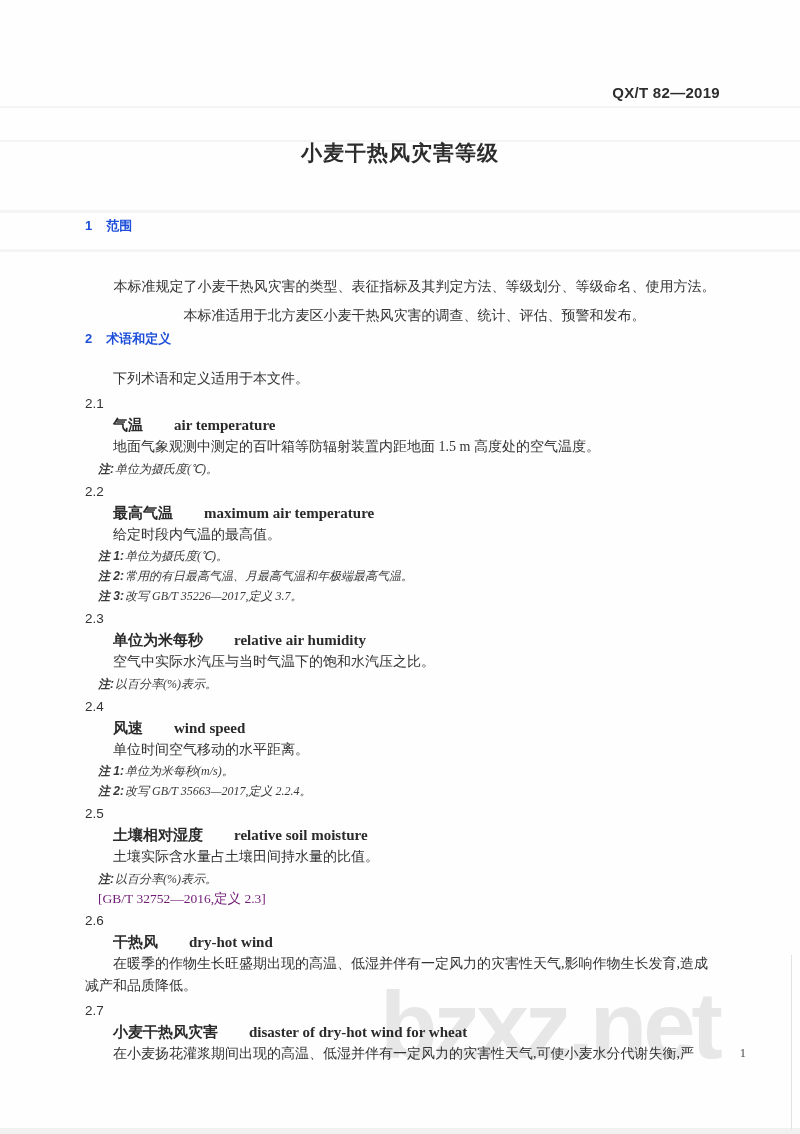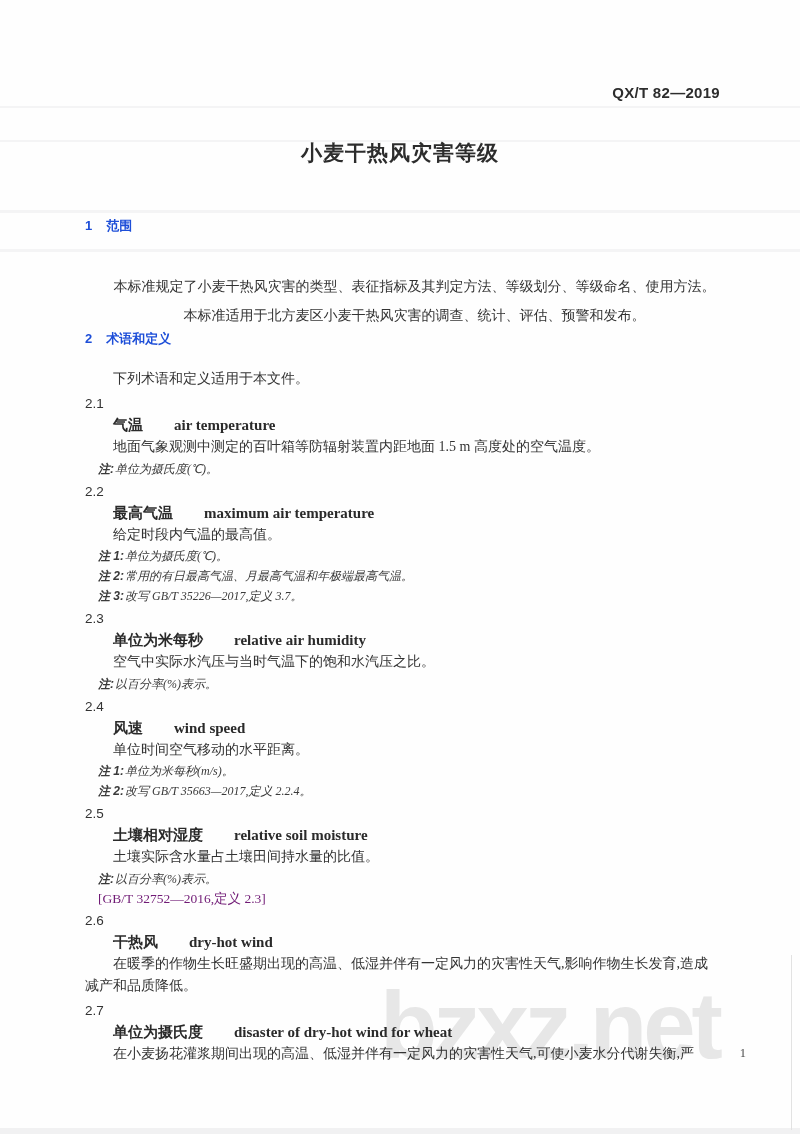--- a/index.html
+++ b/index.html
@@ -261,21 +261,21 @@
         <div class="entry-num">2.6</div>
         <div class="term-line">
           <span class="term-zh">干热风</span><span class="term-en">dry-hot wind</span>
         </div>
         <div class="def">在暖季的作物生长旺盛期出现的高温、低湿并伴有一定风力的灾害性天气,影响作物生长发育,造成减产和品质降低。</div>
       </div>
 
       <div class="entry">
         <div class="entry-num">2.7</div>
         <div class="term-line">
-          <span class="term-zh">单位为摄氏度</span><span class="term-en">disaster of dry-hot wind for wheat</span>
+          <span class="term-zh">小麦干热风灾害</span><span class="term-en">disaster of dry-hot wind for wheat</span>
         </div>
         <div class="def">在小麦扬花灌浆期间出现的高温、低湿并伴有一定风力的灾害性天气,可使小麦水分代谢失衡,严</div>
       </div>
 
     </div>
   </div>
 
   <div class="page-number">1</div>
 
 </div>

